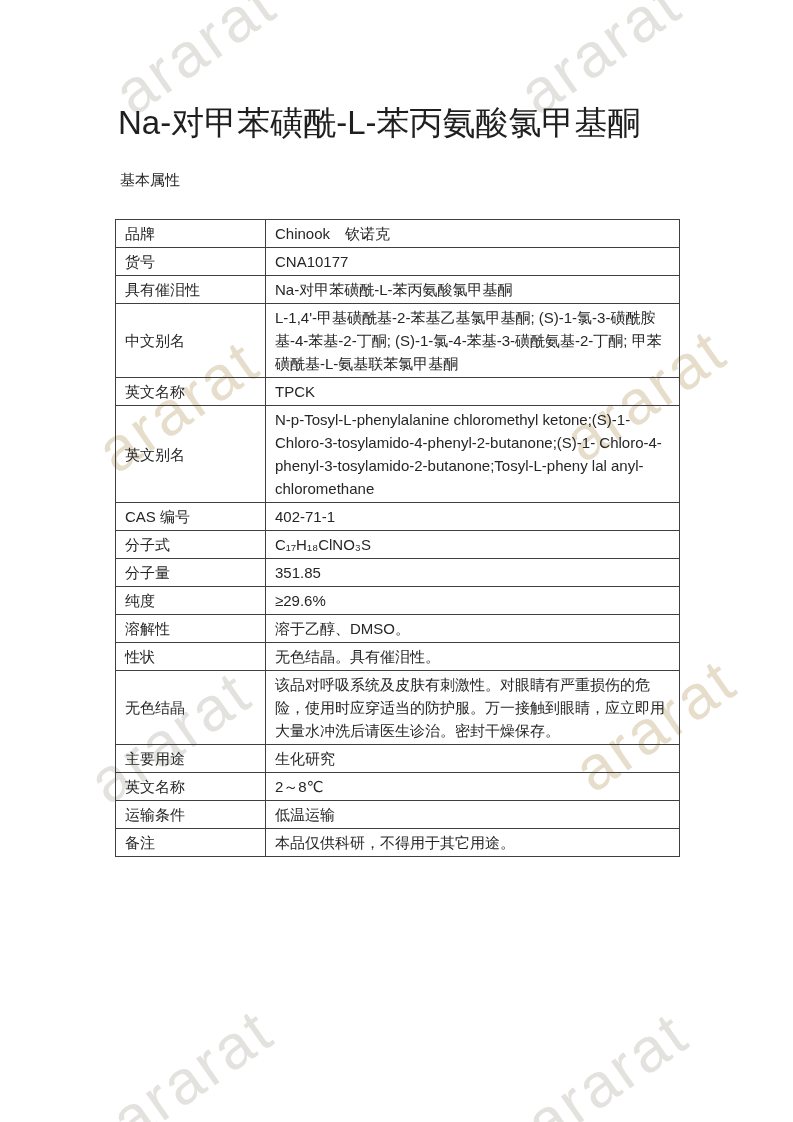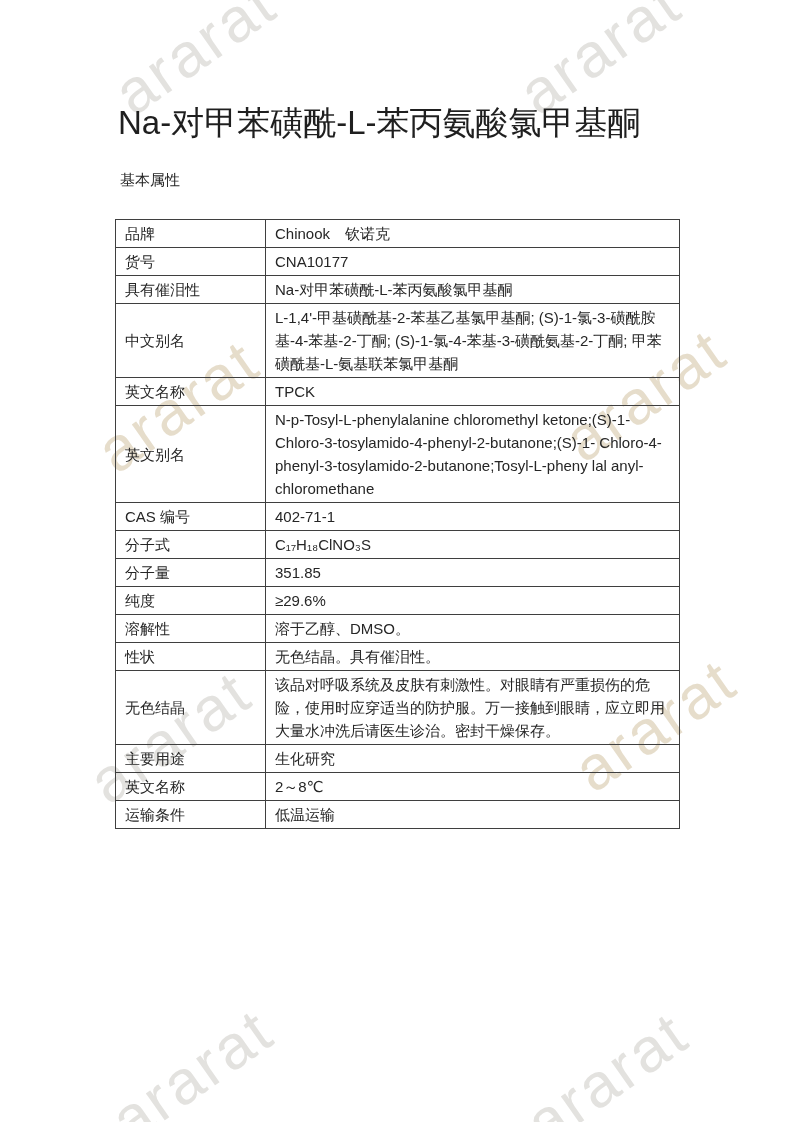--- a/index.html
+++ b/index.html
@@ -156,16 +156,20 @@
           <td class="value-cell">生化研究</td>
         </tr>
         <tr>
           <td class="label-cell">英文名称</td>
           <td class="value-cell">2～8℃</td>
         </tr>
         <tr>
           <td class="label-cell">运输条件</td>
           <td class="value-cell">低温运输</td>
         </tr>
+        <tr>
+          <td class="label-cell">备注</td>
+          <td class="value-cell">本品仅供科研，不得用于其它用途。</td>
+        </tr>
       </tbody>
   </table>
 
 </div>
 
 </body></html>

